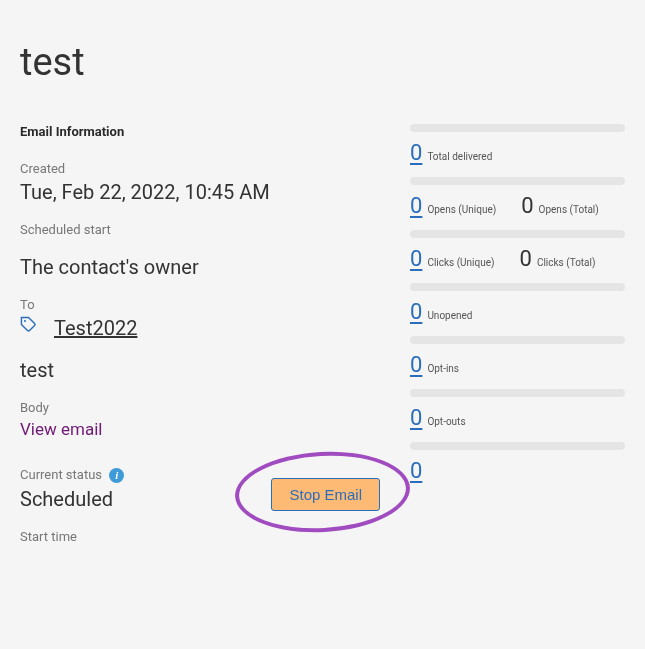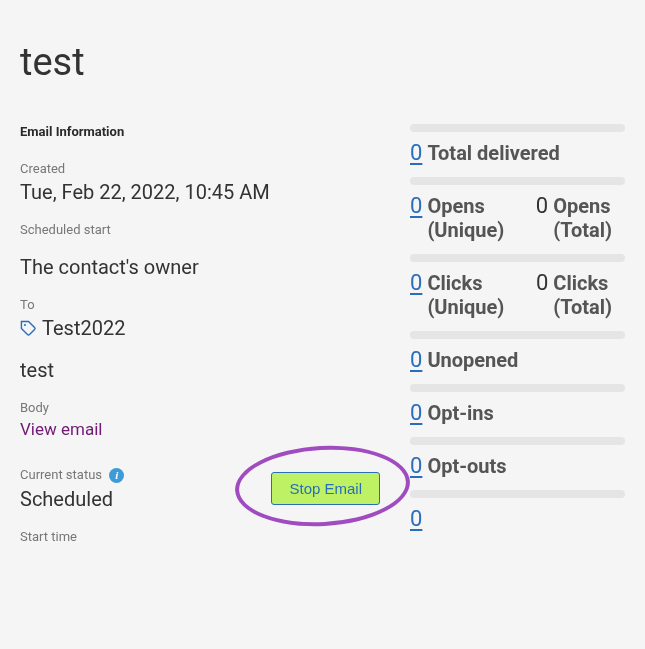--- a/index.html
+++ b/index.html
@@ -51,32 +51,32 @@
       font-weight: 400;
     }
     .field-value-link {
       font-size: 17px;
       color: #701a75;
       cursor: pointer;
       text-decoration: none;
     }
     .tag-row {
       display: flex;
-      align-items: center;
-      gap: 5px;
+      gap: 17px;
+      text-decoration: underline;
     }
     .tag-icon {
       display: inline-block;
       color: #2a6ebb;
     }
     .tag-icon svg { display: block; }
     .status-row {
       display: flex;
       justify-content: space-between;
-      align-items: center;
+      align-items: flex-end;
       margin-top: 28px;
     }
     .info-icon {
       display: inline-flex;
       align-items: center;
       justify-content: center;
       width: 15px;
       height: 15px;
       background: #3d9cd8;
       border-radius: 50%;
@@ -86,21 +86,21 @@
       font-style: italic;
       margin-left: 4px;
       font-family: Georgia, serif;
     }
     .stop-button-wrap {
       position: relative;
       display: inline-block;
     }
     .stop-button {
       border: 1px solid #2a6ebb;
-      background: #bef264;
+      background: #fdba74;
       color: #2a6ebb;
       padding: 7px 17px;
       font-size: 15px;
       border-radius: 3px;
       cursor: pointer;
     }
     .annotation-circle {
       position: absolute;
       top: -26px;
       left: -36px;
@@ -137,23 +137,22 @@
       text-decoration: underline;
       text-underline-offset: 3px;
       cursor: pointer;
     }
     .stat-value-plain {
       font-size: 22px;
       color: #333;
       font-weight: 400;
     }
     .stat-label {
-      font-size: 20px;
+      font-size: 10px;
       color: #555;
-      font-weight: bold;
     }
   </style>
 </head>
 <body>
 
 <div class="container">
   <h1 class="page-title">test</h1>
 
   <div class="columns">
 

